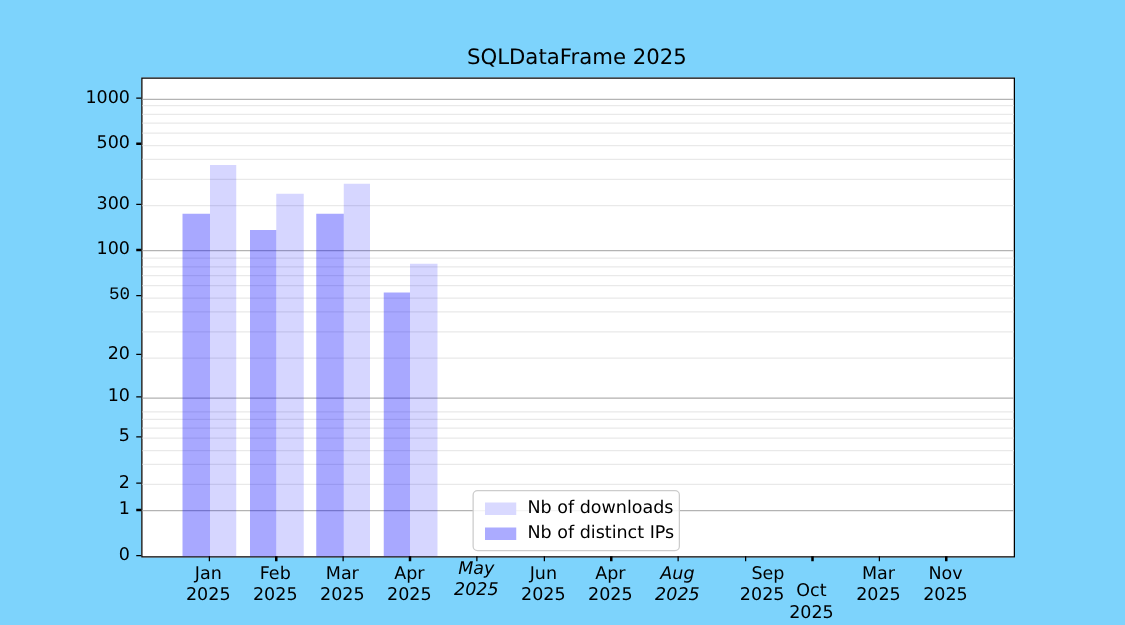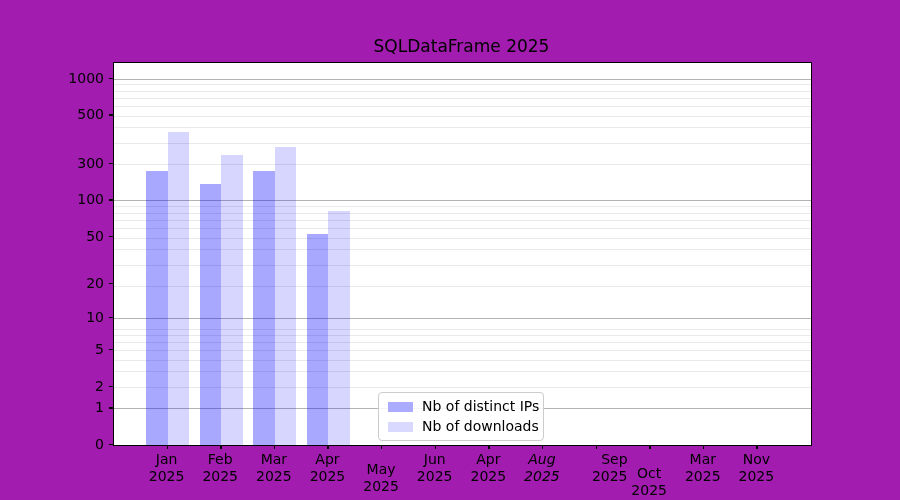--- a/index.html
+++ b/index.html
@@ -5,21 +5,21 @@
   html, body {
     margin: 0;
     padding: 0;
     background: #ffffff;
     font-family: "DejaVu Sans", "Liberation Sans", sans-serif;
   }
   .figure {
     position: relative;
     width: 900px;
     height: 500px;
-    background: #a21caf;
+    background: #7dd3fc;
     overflow: hidden;
     color: #000000;
   }
   .chart-title {
     position: absolute;
     left: 113px;
     top: 36px;
     width: 697px;
     text-align: center;
     font-size: 17px;
@@ -150,21 +150,21 @@
   <div id="axes-layer">
       <div class="ytick" style="left: 109px; top: 77.7011px;"></div>
       <div class="ytick-label" style="left: 40px; top: 70.7011px;">1000</div>
       <div class="ytick" style="left: 109px; top: 114.398px;"></div>
       <div class="ytick-label" style="left: 40px; top: 107.398px;">500</div>
       <div class="ytick" style="left: 109px; top: 162.821px;"></div>
       <div class="ytick-label" style="left: 40px; top: 155.821px;">300</div>
       <div class="ytick" style="left: 109px; top: 199.308px;"></div>
       <div class="ytick-label" style="left: 40px; top: 192.308px;">100</div>
       <div class="ytick" style="left: 109px; top: 235.536px;"></div>
-      <div class="ytick-label" style="left: 40px; top: 228.536px;">50</div>
+      <div class="ytick-label" style="left: 40px; top: 228.536px; font-family: Liberation Mono, monospace;">50</div>
       <div class="ytick" style="left: 109px; top: 282.581px;"></div>
       <div class="ytick-label" style="left: 40px; top: 275.581px;">20</div>
       <div class="ytick" style="left: 109px; top: 316.865px;"></div>
       <div class="ytick-label" style="left: 40px; top: 309.865px;">10</div>
       <div class="ytick" style="left: 109px; top: 349.002px;"></div>
       <div class="ytick-label" style="left: 40px; top: 342.002px;">5</div>
       <div class="ytick" style="left: 109px; top: 385.752px;"></div>
       <div class="ytick-label" style="left: 40px; top: 378.752px;">2</div>
       <div class="ytick" style="left: 109px; top: 407.25px;"></div>
       <div class="ytick-label" style="left: 40px; top: 400.25px;">1</div>
@@ -184,21 +184,21 @@
       <div class="xtick-label" style="left: 241.846px; top: 451px;">
         <div>Mar</div>
         <div>2025</div>
       </div>
       <div class="xtick" style="left: 327.462px; top: 445px;"></div>
       <div class="xtick-label" style="left: 295.462px; top: 451px;">
         <div>Apr</div>
         <div>2025</div>
       </div>
       <div class="xtick" style="left: 381.077px; top: 445px;"></div>
-      <div class="xtick-label" style="left: 349.077px; top: 461px;">
+      <div class="xtick-label" style="left: 349.077px; top: 447px; font-style: italic;">
         <div>May</div>
         <div>2025</div>
       </div>
       <div class="xtick" style="left: 434.692px; top: 445px;"></div>
       <div class="xtick-label" style="left: 402.692px; top: 451px;">
         <div>Jun</div>
         <div>2025</div>
       </div>
       <div class="xtick" style="left: 488.308px; top: 445px;"></div>
       <div class="xtick-label" style="left: 456.308px; top: 451px;">
@@ -227,21 +227,21 @@
       </div>
       <div class="xtick" style="left: 756.385px; top: 445px;"></div>
       <div class="xtick-label" style="left: 724.385px; top: 451px;">
         <div>Nov</div>
         <div>2025</div>
       </div>
     </div>
 
   <div class="legend" id="legend">
       <div class="legend-item">
+        <div class="legend-swatch" style="background: rgb(217, 217, 255);"></div>
+        <span class="legend-label">Nb of downloads</span>
+      </div>
+      <div class="legend-item">
         <div class="legend-swatch" style="background: rgb(171, 171, 255);"></div>
         <span class="legend-label">Nb of distinct IPs</span>
       </div>
-      <div class="legend-item">
-        <div class="legend-swatch" style="background: rgb(217, 217, 255);"></div>
-        <span class="legend-label">Nb of downloads</span>
-      </div>
     </div>
 </div>
 
 </body></html>

